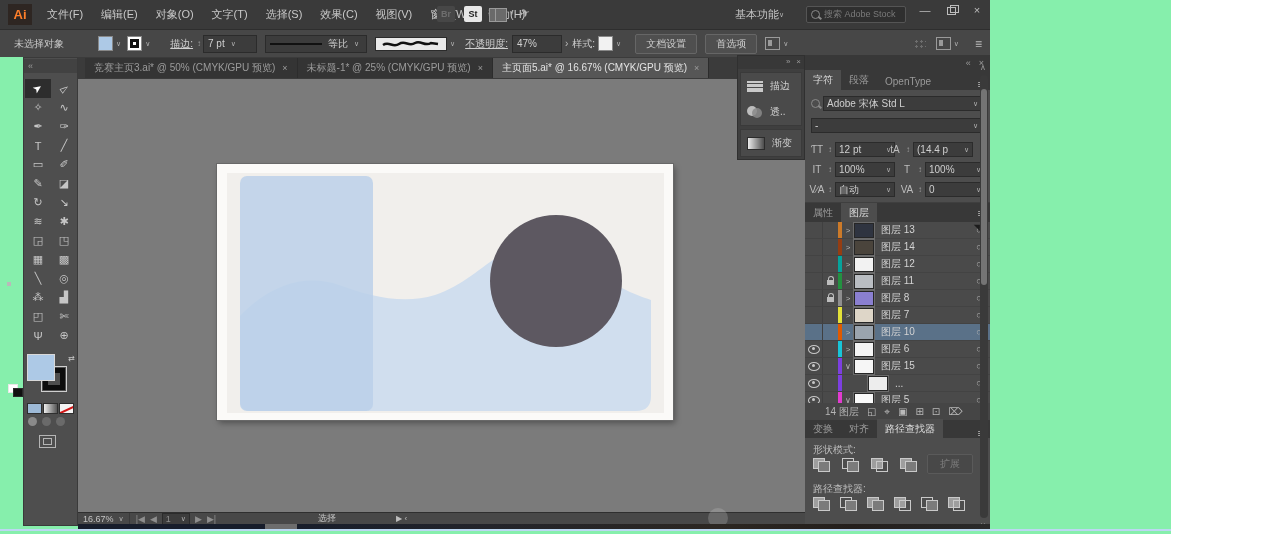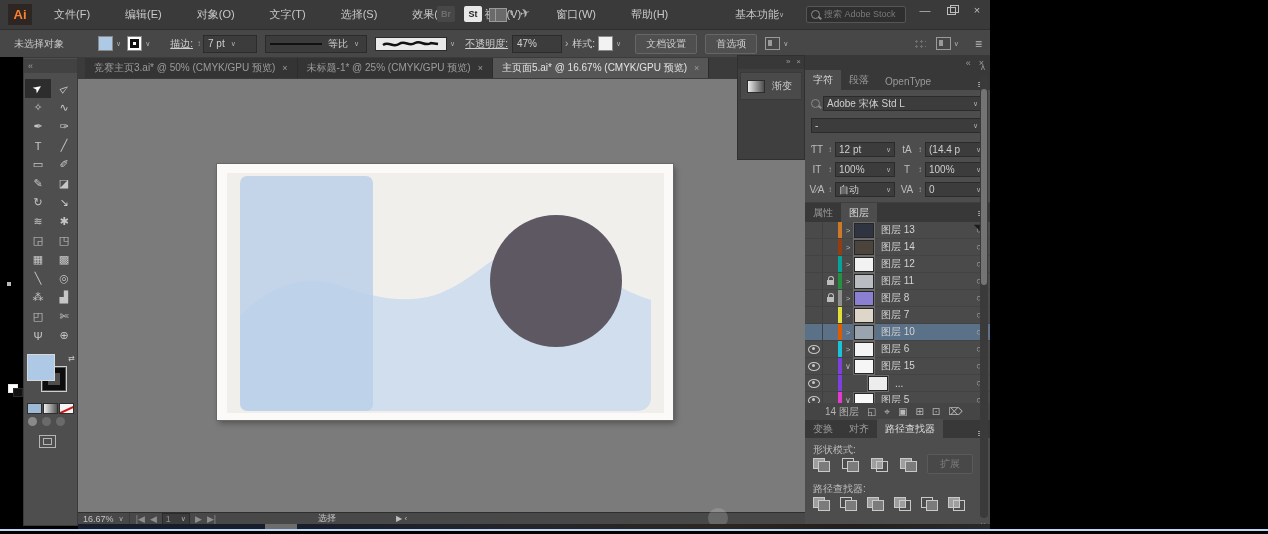--- a/index.html
+++ b/index.html
@@ -1,22 +1,22 @@
 <!DOCTYPE html>
 <html><head>
 <meta charset="utf-8">
 <style>
   html,body{margin:0;padding:0;background:#fff;}
-  .stage{position:relative;width:1268px;height:534px;background:#000000;overflow:hidden;
+  .stage{position:relative;width:1171px;height:534px;background:#86efac;overflow:hidden;
          font-family:"Liberation Sans","DejaVu Sans",sans-serif;-webkit-font-smoothing:antialiased;}
   
   .menubar{position:absolute;left:0;top:0;width:990px;height:29px;background:#3a3a3a;color:#c9c9c9;font-size:11px;}
   .ai-logo{position:absolute;left:8px;top:4px;width:24px;height:21px;background:#2e2622;color:#ff7f2a;
            font-weight:bold;font-size:13px;text-align:center;line-height:21px;}
-  .menus{position:absolute;left:54px;top:0;height:29px;display:flex;align-items:center;gap:35px;justify-content:flex-end;}
+  .menus{position:absolute;left:47px;top:0;height:29px;display:flex;align-items:center;gap:18px;justify-content:flex-end;}
   .menus span{cursor:default;}
   .mb-ico{position:absolute;top:6px;width:18px;height:16px;font-size:9px;text-align:center;line-height:16px;border-radius:2px;}
   .mb-br{left:437px;background:#474747;color:#6e6e6e;font-weight:bold;}
   .mb-st{left:464px;background:#e8e8e8;color:#222;font-weight:bold;}
   .mb-layout{position:absolute;left:489px;top:8px;width:16px;height:12px;border:1px solid #9a9a9a;background:#6a6a6a;}
   .mb-layout::before{content:'';position:absolute;left:5px;top:0;bottom:0;width:1px;background:#9a9a9a;}
   .mb-layout-chev{position:absolute;left:509px;top:9px;color:#9a9a9a;font-size:8px;}
   .mb-share{position:absolute;left:520px;top:6px;color:#b9b9b9;font-size:12px;transform:rotate(-15deg);}
   .workspace{position:absolute;left:735px;top:0;height:29px;display:flex;align-items:center;color:#c3c3c3;}
   .searchbox{position:absolute;left:806px;top:6px;width:100px;height:17px;background:#2f2f2f;border:1px solid #555;
@@ -382,20 +382,34 @@
     </div>
   </div>
 
   <div class="floatdock">
     <div class="fd-head">
       <span>»</span>
       <span>×</span>
     </div>
     <div class="fd-group">
       <div class="fd-item">
+        <span class="i-stroke">
+            <b></b>
+            <b></b>
+            <b></b>
+          </span>
+        <span>描边</span>
+      </div>
+      <div class="fd-item">
+        <span class="i-trans"></span>
+        <span>透..</span>
+      </div>
+    </div>
+    <div class="fd-group">
+      <div class="fd-item">
         <span class="i-grad"></span>
         <span>渐变</span>
       </div>
     </div>
   </div>
 
   <div class="dock">
     <div class="dk-head">
       <span>«</span>
       <span>×</span>
@@ -422,21 +436,21 @@
         </span>
       </div>
       <div class="crow" style="left:4px;top:52px;width:86px;">
         <span class="cglyph">ƬT</span>
         <span class="stepper">↕</span>
         <span class="cfld" style="flex:1;">
           <span class="v">12 pt</span>
           <span class="chev">∨</span>
         </span>
       </div>
-      <div class="crow" style="left:94px;top:52px;width:86px;">
+      <div class="crow" style="left:82px;top:52px;width:86px;">
         <span class="cglyph">tA</span>
         <span class="stepper">↕</span>
         <span class="cfld" style="flex:1;">
           <span class="v">(14.4 p</span>
           <span class="chev">∨</span>
         </span>
       </div>
       <div class="crow" style="left:4px;top:72px;width:86px;">
         <span class="cglyph">IT</span>
         <span class="stepper">↕</span>

